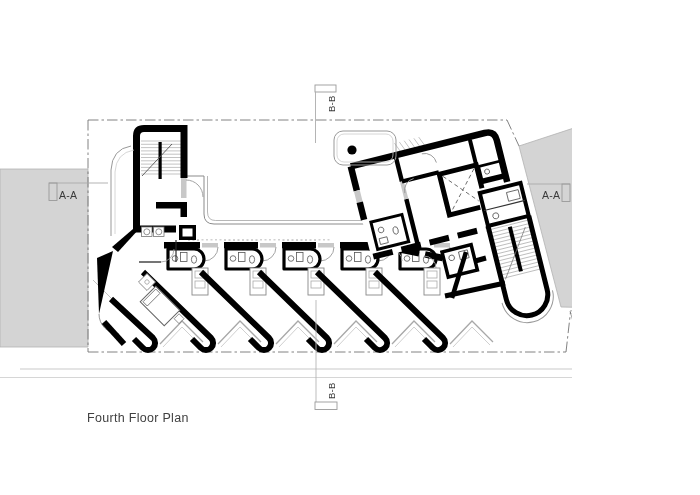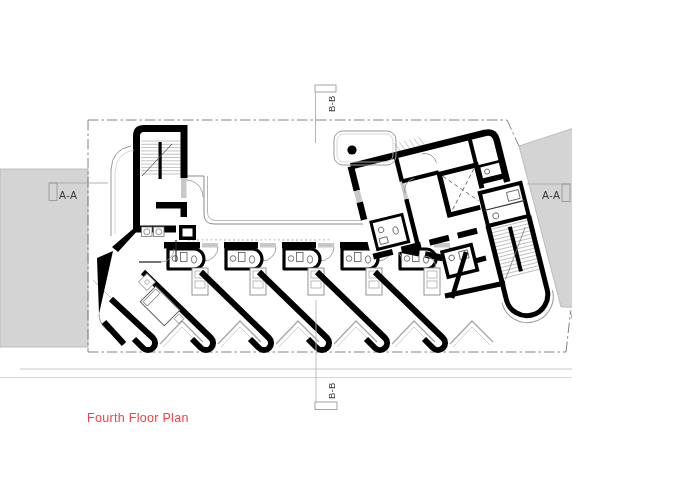--- a/index.html
+++ b/index.html
@@ -2,21 +2,21 @@
 <html><head>
 <meta charset="utf-8">
 <style>
   html,body{margin:0;padding:0;background:#fff;}
   .canvas{position:relative;width:572px;height:495px;background:#ffffff;overflow:hidden;
           font-family:"Liberation Sans", sans-serif;}
   .canvas svg{position:absolute;left:0;top:0;}
   .lbl{position:absolute;color:#3a3a3a;font-size:10.5px;letter-spacing:.3px;white-space:nowrap;}
   .lbl-vert{position:absolute;color:#3a3a3a;font-size:9.5px;letter-spacing:.2px;white-space:nowrap;
             transform:rotate(-90deg);transform-origin:0 0;}
-  .plan-title{position:absolute;left:87px;top:411px;color:#ef4444;font-size:12.5px;letter-spacing:.3px;white-space:nowrap;}
+  .plan-title{position:absolute;left:87px;top:411px;color:#404040;font-size:12.5px;letter-spacing:.3px;white-space:nowrap;}
 </style>
 </head>
 <body>
 
 <div class="canvas">
 
 <svg width="700" height="495" viewBox="0 0 700 495">
   <defs>
     <pattern id="stip" width="7" height="7" patternUnits="userSpaceOnUse">
       <circle cx="1.5" cy="2" r="0.7" fill="#b5b5b5"></circle>

